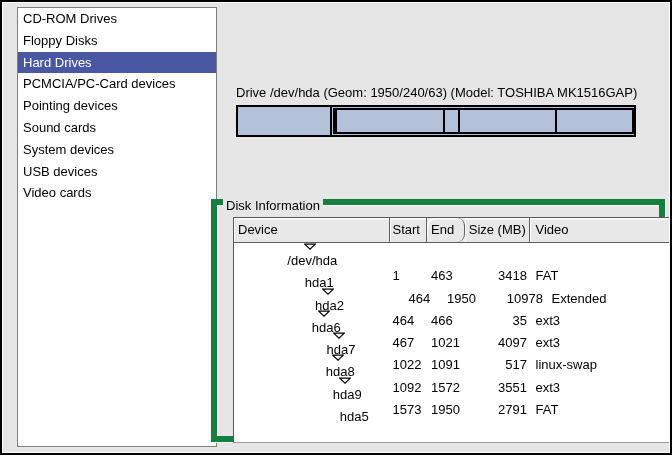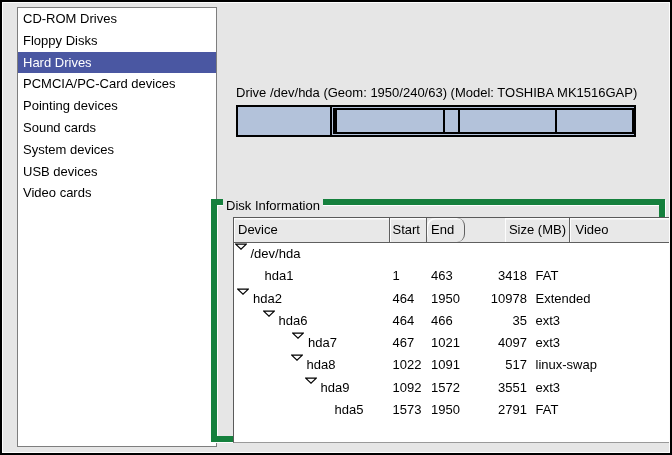--- a/index.html
+++ b/index.html
@@ -19,21 +19,21 @@
   
   .frame{position:absolute;left:211px;top:199px;width:454px;height:243px;border:6px solid #15803d;box-sizing:border-box;box-shadow:inset 1px 1px 0 #fdfdfd,1px 1px 0 #fdfdfd;}
   .frame-label{position:absolute;left:6px;top:-7.5px;background:var(--window-bg,#e6e6e6);padding:0 3px;white-space:nowrap;}
   
   .dtable{position:absolute;left:16px;top:12px;width:441px;height:226px;background:#fff;border:1.5px solid;border-color:#5a5a5a #9a9a9a #9a9a9a #5a5a5a;box-sizing:border-box;overflow:hidden;}
   .thead{display:flex;height:24px;border-bottom:1.5px solid #5f5f5f;background:#e8e8e8;}
   .thcell{height:100%;line-height:23.5px;padding-left:4px;box-sizing:border-box;border-right:1.5px solid #5f5f5f;box-shadow:inset 1px 1.5px 0 #fdfdfd;white-space:nowrap;overflow:hidden;}
   .thcell:last-child{border-right:none;}
   .trow{display:flex;height:22.3px;line-height:22.3px;white-space:nowrap;}
   .tcell{box-sizing:border-box;overflow:hidden;}
-  .dev-cell{display:flex;}
+  .dev-cell{display:flex;align-items:center;flex-direction:column;}
   .expander{width:12px;height:7px;flex:none;margin-right:4px;display:inline-block;}
   .c-device{width:156px;}
   .c-start{width:37px;padding-left:2.5px;}
   .c-end{width:37.5px;padding-left:4px;border-radius:8px;}
   .c-size{width:65.5px;text-align:right;padding-right:3px;}
   .c-type{flex:1;padding-left:5.5px;}
 </style>
 </head>
 <body>
 
@@ -66,21 +66,21 @@
       </div>
     </div>
 
   <div class="frame">
     <div class="frame-label">Disk Information</div>
     <div class="dtable">
       <div class="thead" id="thead">
           <div class="thcell c-device">Device</div>
           <div class="thcell c-start">Start</div>
           <div class="thcell c-end">End</div>
-          <div class="thcell c-size" style="text-align: right; margin-left: 40px;">Size (MB)</div>
+          <div class="thcell c-size" style="text-align: center;">Size (MB)</div>
           <div class="thcell c-type">Video</div>
         </div>
       <div id="tbody">
           <div class="trow">
             <div class="tcell c-device dev-cell" style="padding-left: 0.5px;">
               <svg class="expander" viewBox="0 0 12 7">
                 <polygon points="0.7,1.1 11.3,1.1 6,6.1" fill="#ffffff" stroke="#000000" stroke-width="1.15"></polygon>
               </svg>
               <span>/dev/hda</span>
             </div>
@@ -93,21 +93,21 @@
             <div class="tcell c-device dev-cell" style="padding-left: 14.5px;">
               <span class="expander"></span>
               <span>hda1</span>
             </div>
             <div class="tcell c-start">1</div>
             <div class="tcell c-end">463</div>
             <div class="tcell c-size">3418</div>
             <div class="tcell c-type">FAT</div>
           </div>
           <div class="trow">
-            <div class="tcell c-device dev-cell" style="padding-left: 3px;">
+            <div class="tcell c-device dev-cell" style="padding-left: 3px; margin-left: 16px;">
               <svg class="expander" viewBox="0 0 12 7">
                 <polygon points="0.7,1.1 11.3,1.1 6,6.1" fill="#ffffff" stroke="#000000" stroke-width="1.15"></polygon>
               </svg>
               <span>hda2</span>
             </div>
             <div class="tcell c-start">464</div>
             <div class="tcell c-end">1950</div>
             <div class="tcell c-size">10978</div>
             <div class="tcell c-type">Extended</div>
           </div>

